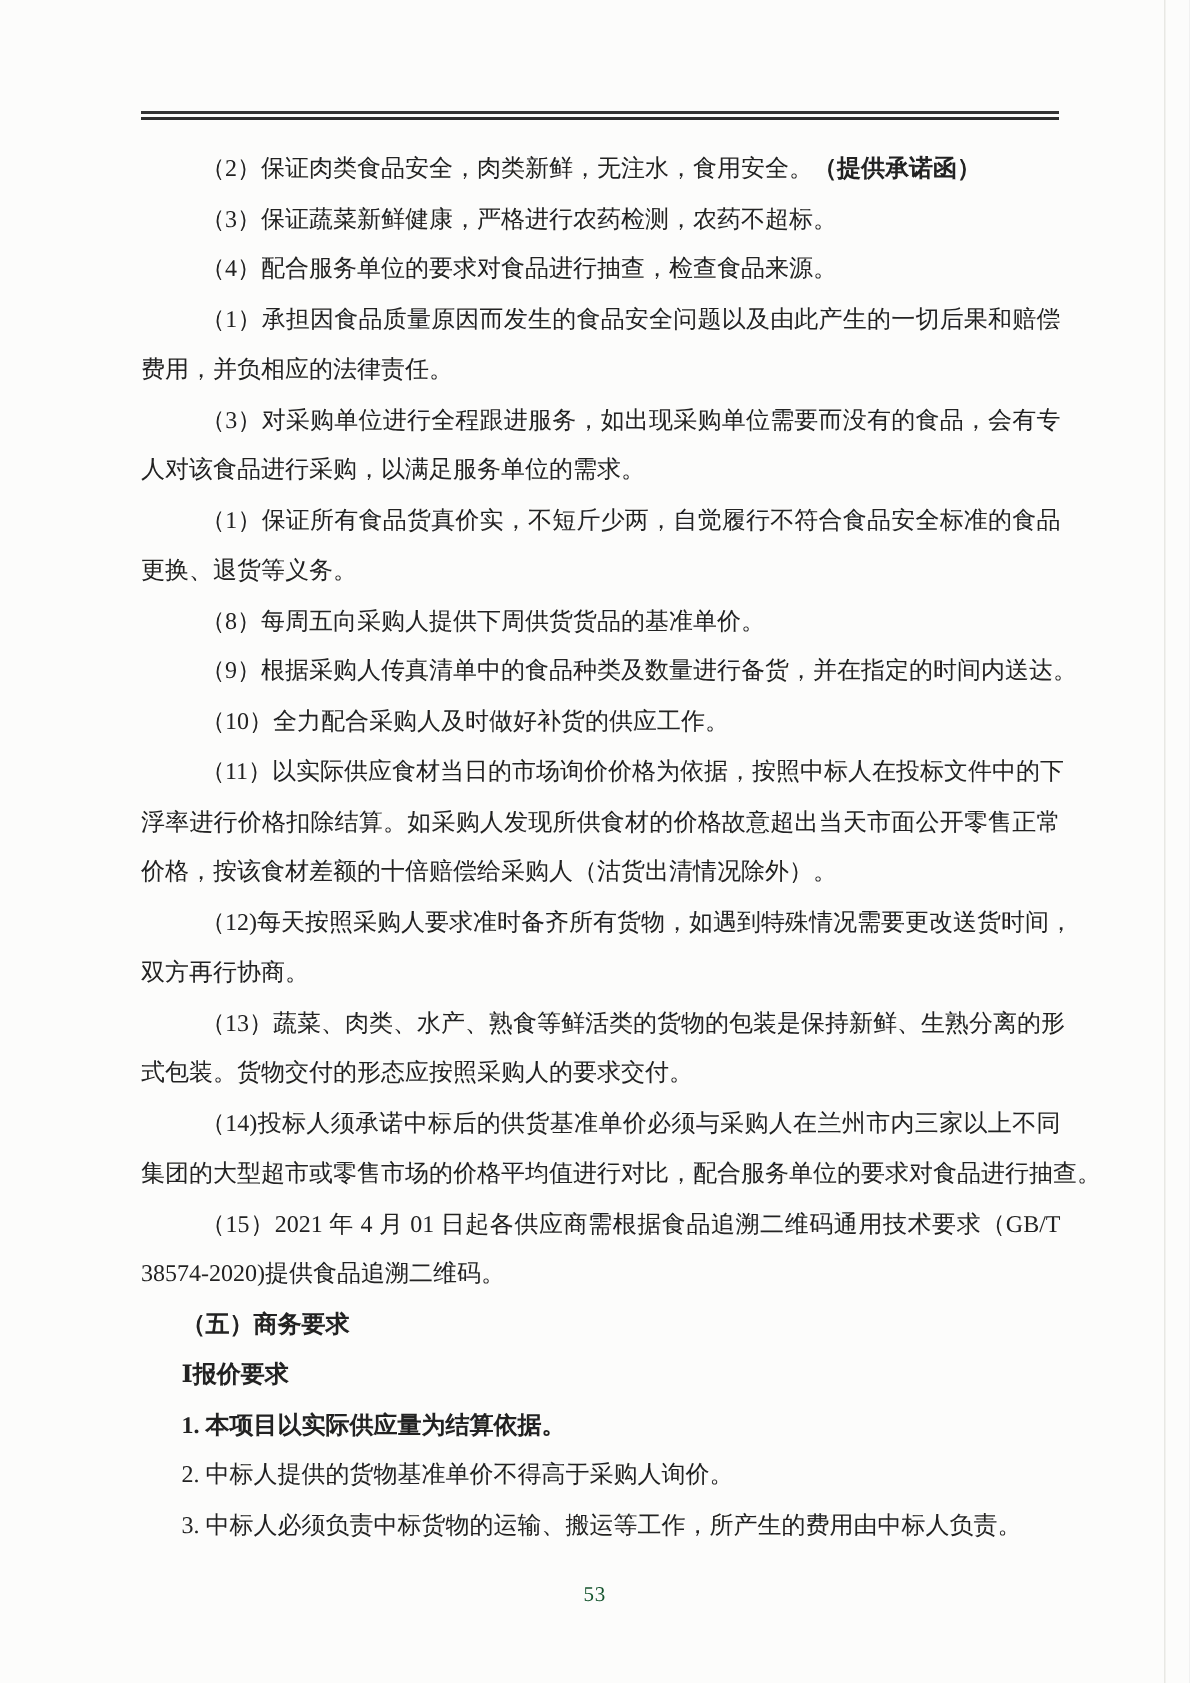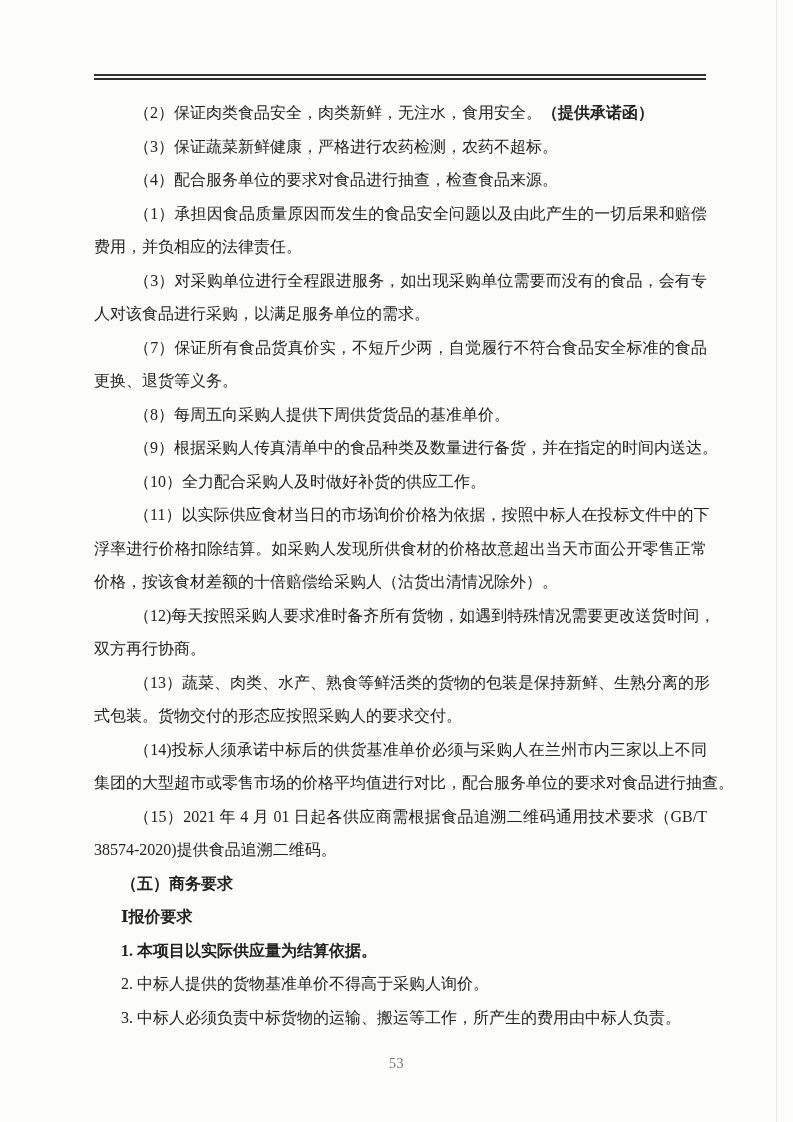--- a/index.html
+++ b/index.html
@@ -59,21 +59,21 @@
   .line.first-heading { padding-left: 27px; }
   .run { white-space: pre; }
   .run.bold { font-weight: bold; }
   .page-number {
     position: absolute;
     top: 1056px;
     left: 0;
     width: 100%;
     text-align: center;
     font-size: 14px;
-    color: #737373;
+    color: #14532d;
     letter-spacing: 0.5px;
   }
 </style>
 </head>
 <body>
 
 <div class="page">
   <div class="scan-edge"></div>
   <div class="header-rule"></div>
   <div class="content">
@@ -88,21 +88,21 @@
       </div>
       <div class="para">
         <div class="line first-body fill"><span class="run">（1）承担因食品质量原因而发生的食品安全问题以及由此产生的一切后果和赔偿</span></div>
         <div class="line"><span class="run">费用，并负相应的法律责任。</span></div>
       </div>
       <div class="para">
         <div class="line first-body fill"><span class="run">（3）对采购单位进行全程跟进服务，如出现采购单位需要而没有的食品，会有专</span></div>
         <div class="line"><span class="run">人对该食品进行采购，以满足服务单位的需求。</span></div>
       </div>
       <div class="para">
-        <div class="line first-body fill"><span class="run">（7）保证所有食品货真价实，不短斤少两，自觉履行不符合食品安全标准的食品</span></div>
+        <div class="line first-body fill"><span class="run">（1）保证所有食品货真价实，不短斤少两，自觉履行不符合食品安全标准的食品</span></div>
         <div class="line"><span class="run">更换、退货等义务。</span></div>
       </div>
       <div class="para">
         <div class="line first-body"><span class="run">（8）每周五向采购人提供下周供货货品的基准单价。</span></div>
       </div>
       <div class="para">
         <div class="line first-body"><span class="run">（9）根据采购人传真清单中的食品种类及数量进行备货，并在指定的时间内送达。</span></div>
       </div>
       <div class="para">
         <div class="line first-body"><span class="run">（10）全力配合采购人及时做好补货的供应工作。</span></div>

